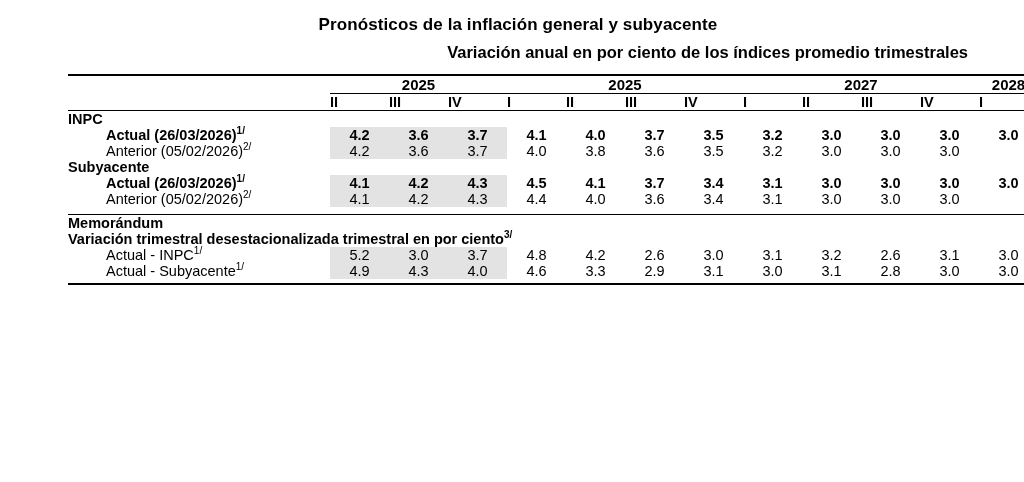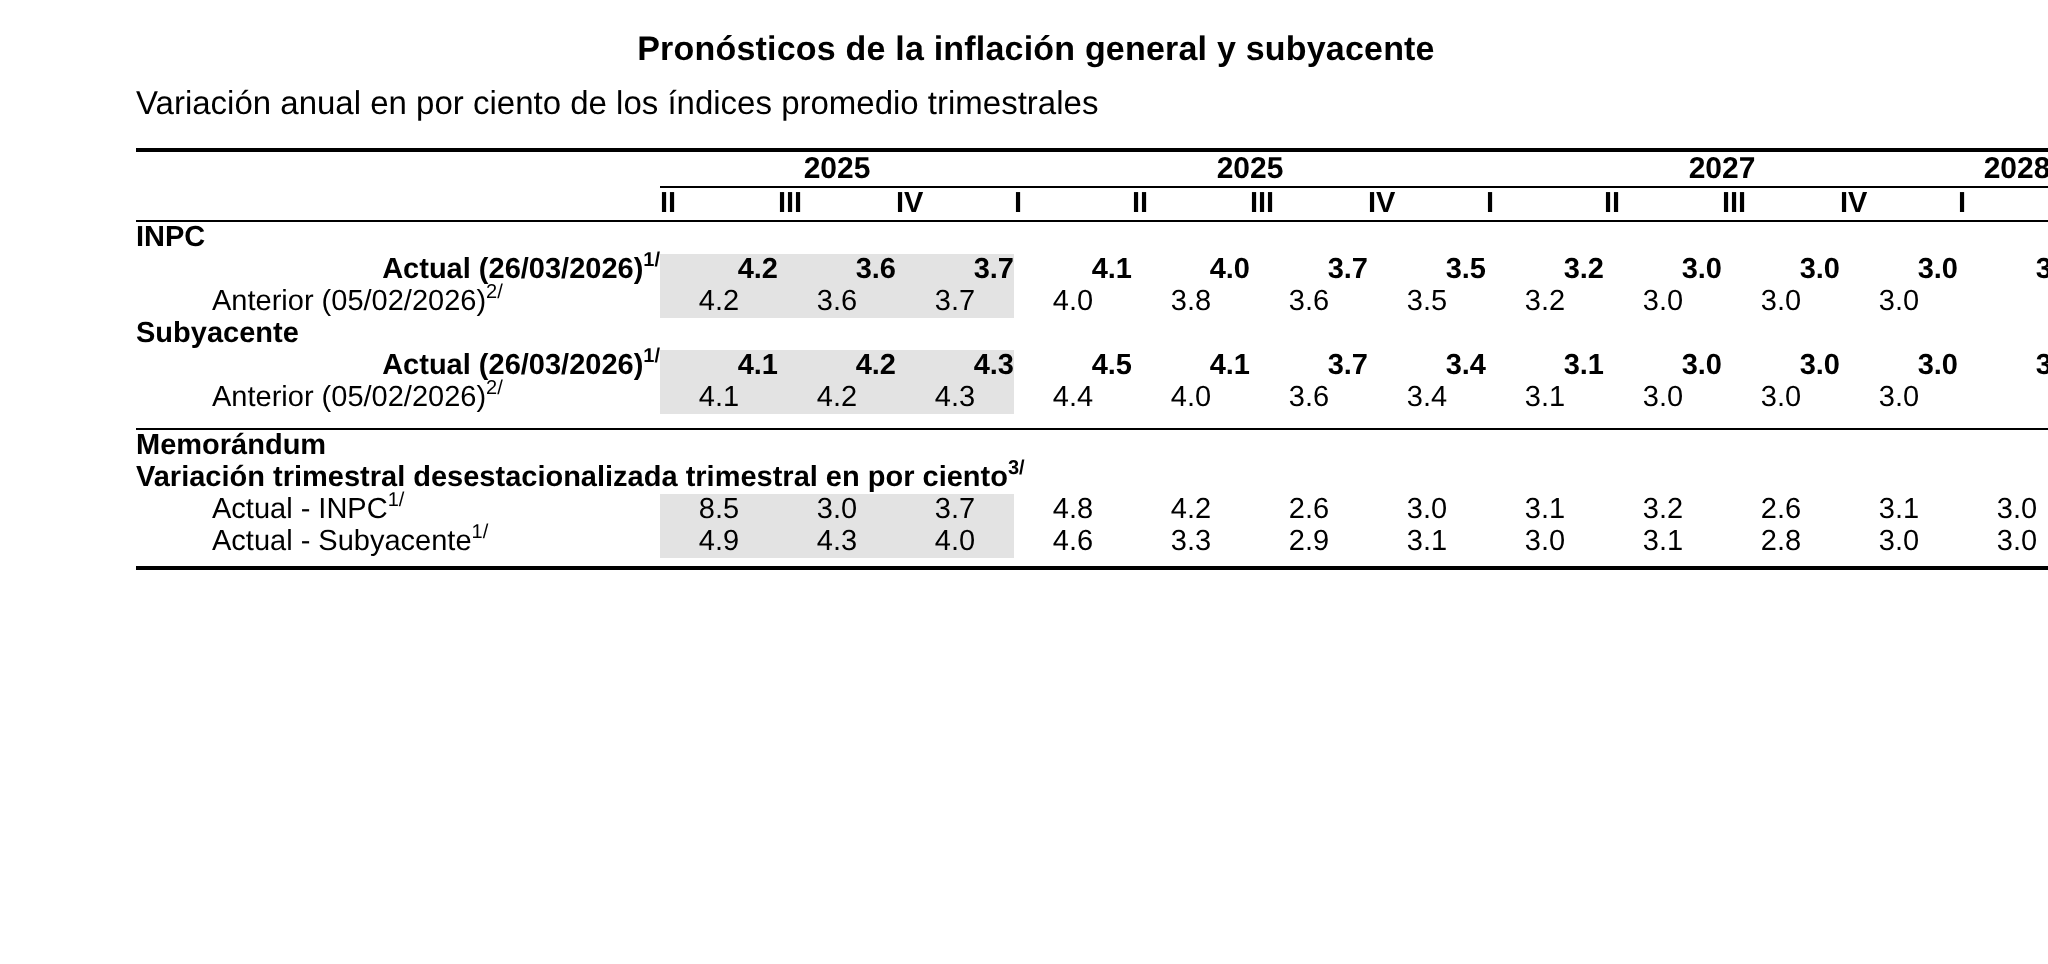--- a/index.html
+++ b/index.html
@@ -23,23 +23,23 @@
   }
   .title {
     text-align: center;
     font-size: 17px;
     font-weight: bold;
     letter-spacing: 0.1px;
     margin: 4px 0 0 0;
     line-height: 1.3;
   }
   .subtitle {
-    text-align: left;
+    text-align: right;
     font-size: 16.5px;
-    font-weight: normal;
+    font-weight: bold;
     margin: 6px 0 10px 0;
     line-height: 1.3;
   }
   table.data {
     border-collapse: collapse;
     width: 912px;
     table-layout: fixed;
     font-size: 14.5px;
   }
   table.data td, table.data th {
@@ -93,21 +93,21 @@
   .data-row td {
     font-size: 14.5px;
     padding-top: 6px;
     padding-bottom: 6px;
     text-align: center;
   }
   .data-row td.label {
     text-align: left;
     padding-left: 38px;
   }
-  .data-row.bold td { font-weight: bold; text-align: right; }
+  .data-row.bold td { font-weight: bold; }
   .shade { background: #e3e3e3; }
   .spacer-row td { height: 7px; }
   .spacer-small td { height: 4px; }
   sup {
     font-size: 10px;
     vertical-align: super;
     line-height: 0;
   }
   .label-text { white-space: nowrap; }
 </style>
@@ -251,21 +251,21 @@
       <tr class="memo-row">
         <td colspan="13"><span>Memorándum</span></td>
       </tr>
 
       <tr class="memo-row2">
         <td colspan="13"><span>Variación trimestral desestacionalizada trimestral en por ciento</span><sup>3/</sup></td>
       </tr>
 
       <tr class="data-row">
         <td class="label"><span class="label-text">Actual - INPC</span><sup>1/</sup></td>
-        <td class="shade">8.5</td>
+        <td class="shade">5.2</td>
         <td class="shade">3.0</td>
         <td class="shade">3.7</td>
         <td>4.8</td>
         <td>4.2</td>
         <td>2.6</td>
         <td>3.0</td>
         <td>3.1</td>
         <td>3.2</td>
         <td>2.6</td>
         <td>3.1</td>

